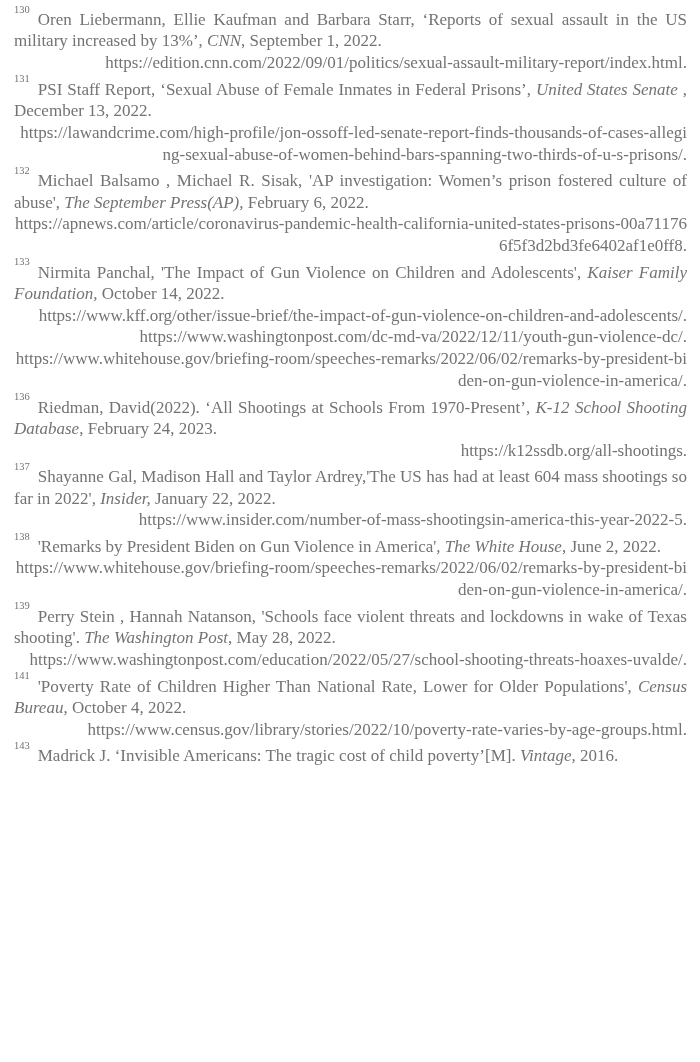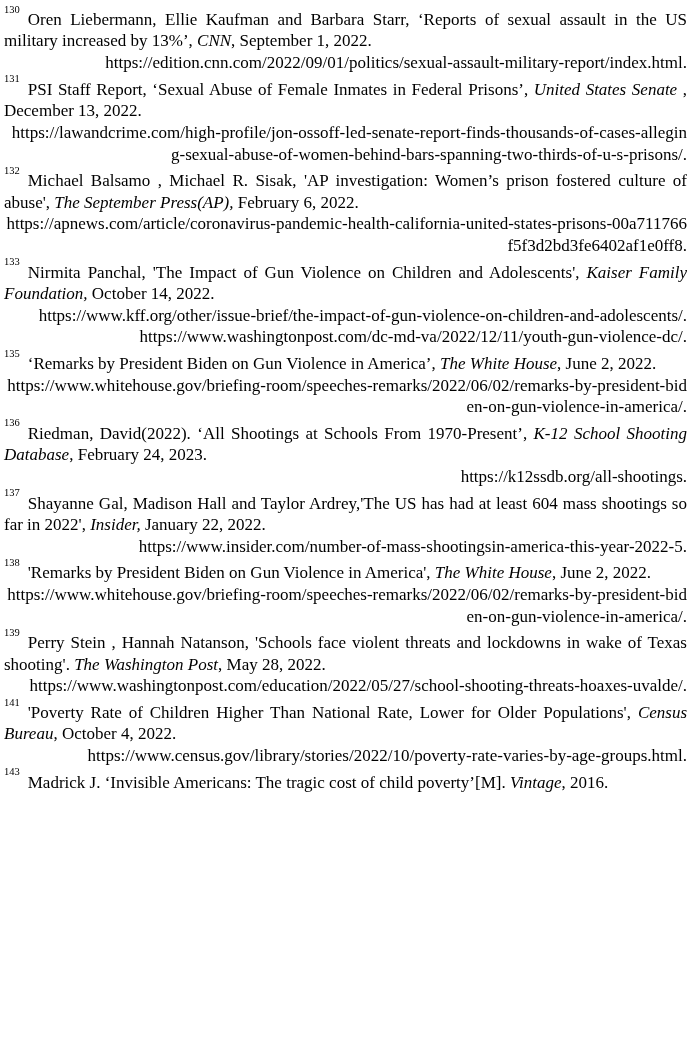--- a/index.html
+++ b/index.html
@@ -9,26 +9,26 @@
   }
   body {
     width: 700px;
     height: 1062px;
     overflow: hidden;
   }
   .page {
     box-sizing: border-box;
     width: 700px;
     height: 1062px;
-    padding: 4px 13px 0 4px;
+    padding: 4px 13px 0 14px;
     overflow: hidden;
     font-family: "Liberation Serif", serif;
     font-size: 17px;
     line-height: 21.7px;
-    color: #000000;
+    color: #737373;
     background: #ffffff;
   }
   .footnote { margin: 0; }
   .fn-text {
     margin: 0;
     text-align: justify;
   }
   .fn-url {
     margin: 0;
     word-break: break-all;
@@ -65,21 +65,20 @@
   <div class="footnote">
     <p class="fn-text"><sup class="fn-num">133</sup><span class="fn-body"><span class="seg-normal">Nirmita Panchal, 'The Impact of Gun Violence on Children and Adolescents', </span><i class="seg-italic">Kaiser Family Foundation,</i><span class="seg-normal"> October 14, 2022.</span></span></p>
     <p class="fn-url">https://www.kff.org/other/issue-brief/the-impact-of-gun-violence-on-children-and-adolescents/.</p>
   </div>
 
   <div class="footnote">
     <p class="fn-url">https://www.washingtonpost.com/dc-md-va/2022/12/11/youth-gun-violence-dc/.</p>
   </div>
 
   <div class="footnote">
-    <p class="fn-text"><sup class="fn-num">135</sup><span class="fn-body"><span class="seg-normal">‘Remarks by President Biden on Gun Violence in America’, </span><i class="seg-italic">The White House</i><span class="seg-normal">, June 2, 2022.</span></span></p>
     <p class="fn-url">https://www.whitehouse.gov/briefing-room/speeches-remarks/2022/06/02/remarks-by-president-biden-on-gun-violence-in-america/.</p>
   </div>
 
   <div class="footnote">
     <p class="fn-text"><sup class="fn-num">136</sup><span class="fn-body"><span class="seg-normal">Riedman, David(2022). ‘All Shootings at Schools From 1970-Present’, </span><i class="seg-italic">K-12 School Shooting Database</i><span class="seg-normal">, February 24, 2023.</span></span></p>
     <p class="fn-url">https://k12ssdb.org/all-shootings.</p>
   </div>
 
   <div class="footnote">
     <p class="fn-text"><sup class="fn-num">137</sup><span class="fn-body"><span class="seg-normal">Shayanne Gal, Madison Hall and Taylor Ardrey,'The US has had at least 604 mass shootings so far in 2022', </span><i class="seg-italic">Insider,</i><span class="seg-normal"> January 22, 2022.</span></span></p>

